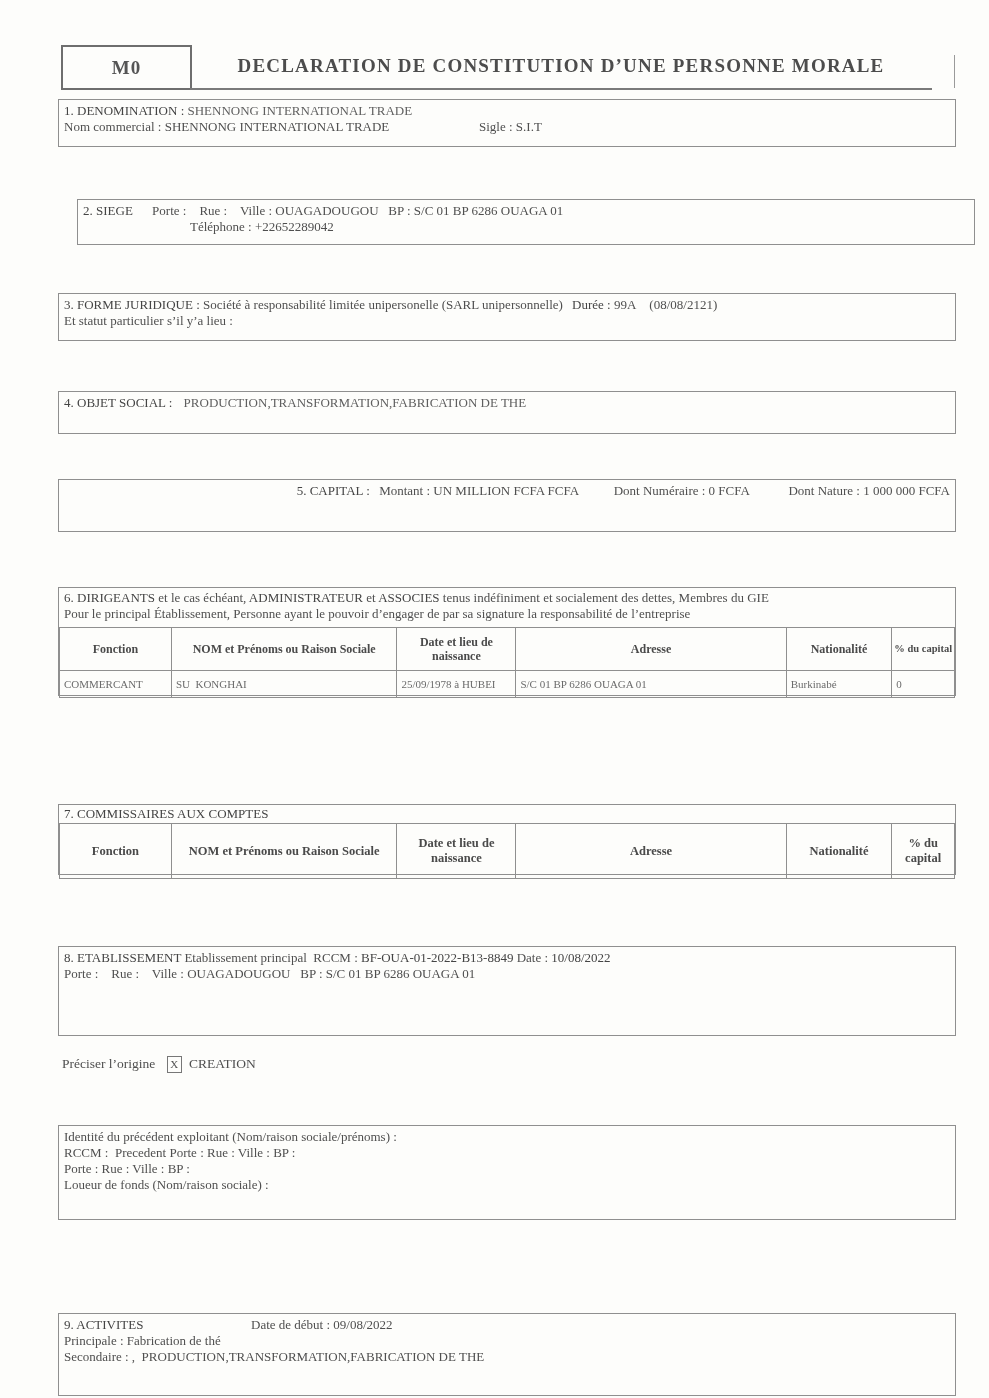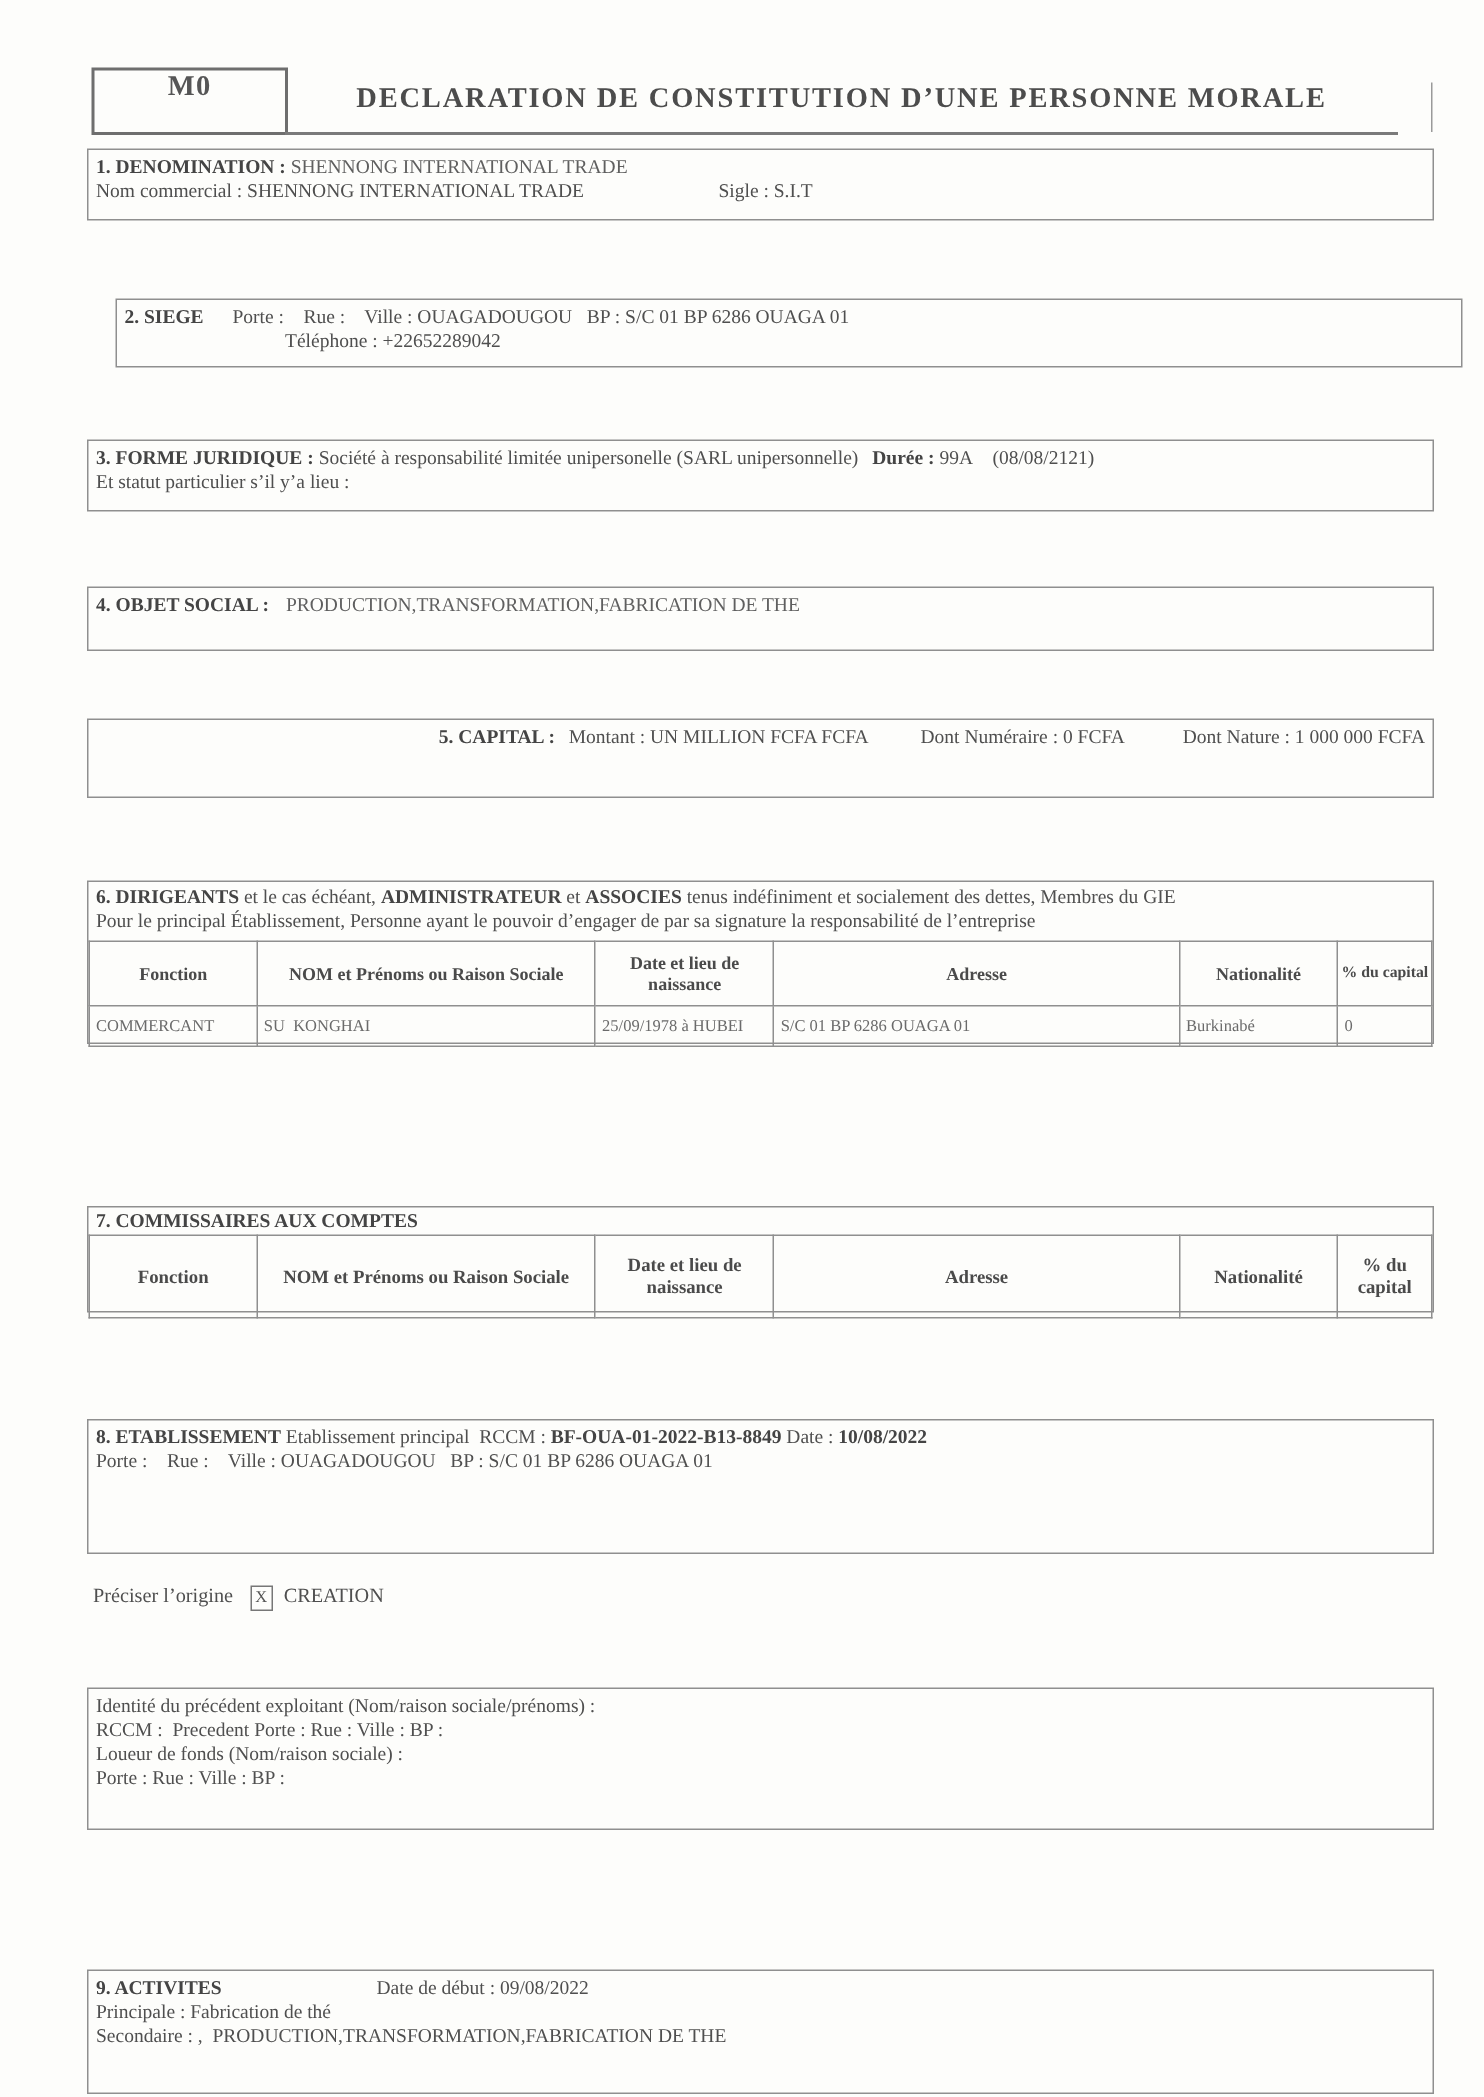--- a/index.html
+++ b/index.html
@@ -5,26 +5,26 @@
   html,body{margin:0;padding:0;}
   body{
     width:989px;height:1398px;
     background:#ffffff;
     font-family:"Liberation Serif", serif;
     color:#4f4f4f;
     position:relative;
     overflow:hidden;
   }
   .page{position:absolute;inset:0;background:#fdfdfb;}
-  b,.b{font-weight:bold;color:#444;}
+  b,.b{font-weight:normal;color:#444;}
   
   .m0-box{
     position:absolute;left:61px;top:45px;width:127px;height:41px;
     border:2px solid #6e6e6e;
-    display:flex;align-items:flex-start;justify-content:center;
+    display:flex;align-items:center;justify-content:center;
     font-size:19px;font-weight:bold;letter-spacing:1px;color:#555;
   }
   .title-box{
     position:absolute;left:190px;top:44px;width:742px;height:44px;
     border-bottom:2px solid #7a7a7a;
     display:flex;align-items:center;justify-content:center;
     font-size:19px;font-weight:bold;letter-spacing:1.2px;color:#4c4c4c;
     white-space:nowrap;
   }
   .header-tick{position:absolute;left:954px;top:55px;width:1px;height:33px;background:#9a9a9a;}
@@ -192,22 +192,22 @@
     <div class="abs" style="left:3px;top:69px;font-size:13.5px;margin-top:40px;">
       <span>Préciser l’origine</span>
       <span class="chk">X</span>
       <span>CREATION</span>
     </div>
   </div>
 
   <div class="sec rel" style="top:617px;height:95px;">
     <div>Identité du précédent exploitant (Nom/raison sociale/prénoms) :</div>
     <div>RCCM :&nbsp; Precedent Porte : Rue : Ville : BP :</div>
+    <div>Porte : Rue : Ville : BP :</div>
     <div>Loueur de fonds (Nom/raison sociale) :</div>
-    <div>Porte : Rue : Ville : BP :</div>
   </div>
 
   <div class="sec rel" style="top:710px;height:83px;">
     <div>
       <b>9. ACTIVITES</b>
       <span class="abs" style="left:192px;">Date de début : 09/08/2022</span>
     </div>
     <div>Principale : Fabrication de thé</div>
     <div>Secondaire : ,&nbsp; PRODUCTION,TRANSFORMATION,FABRICATION DE THE</div>
   </div>

